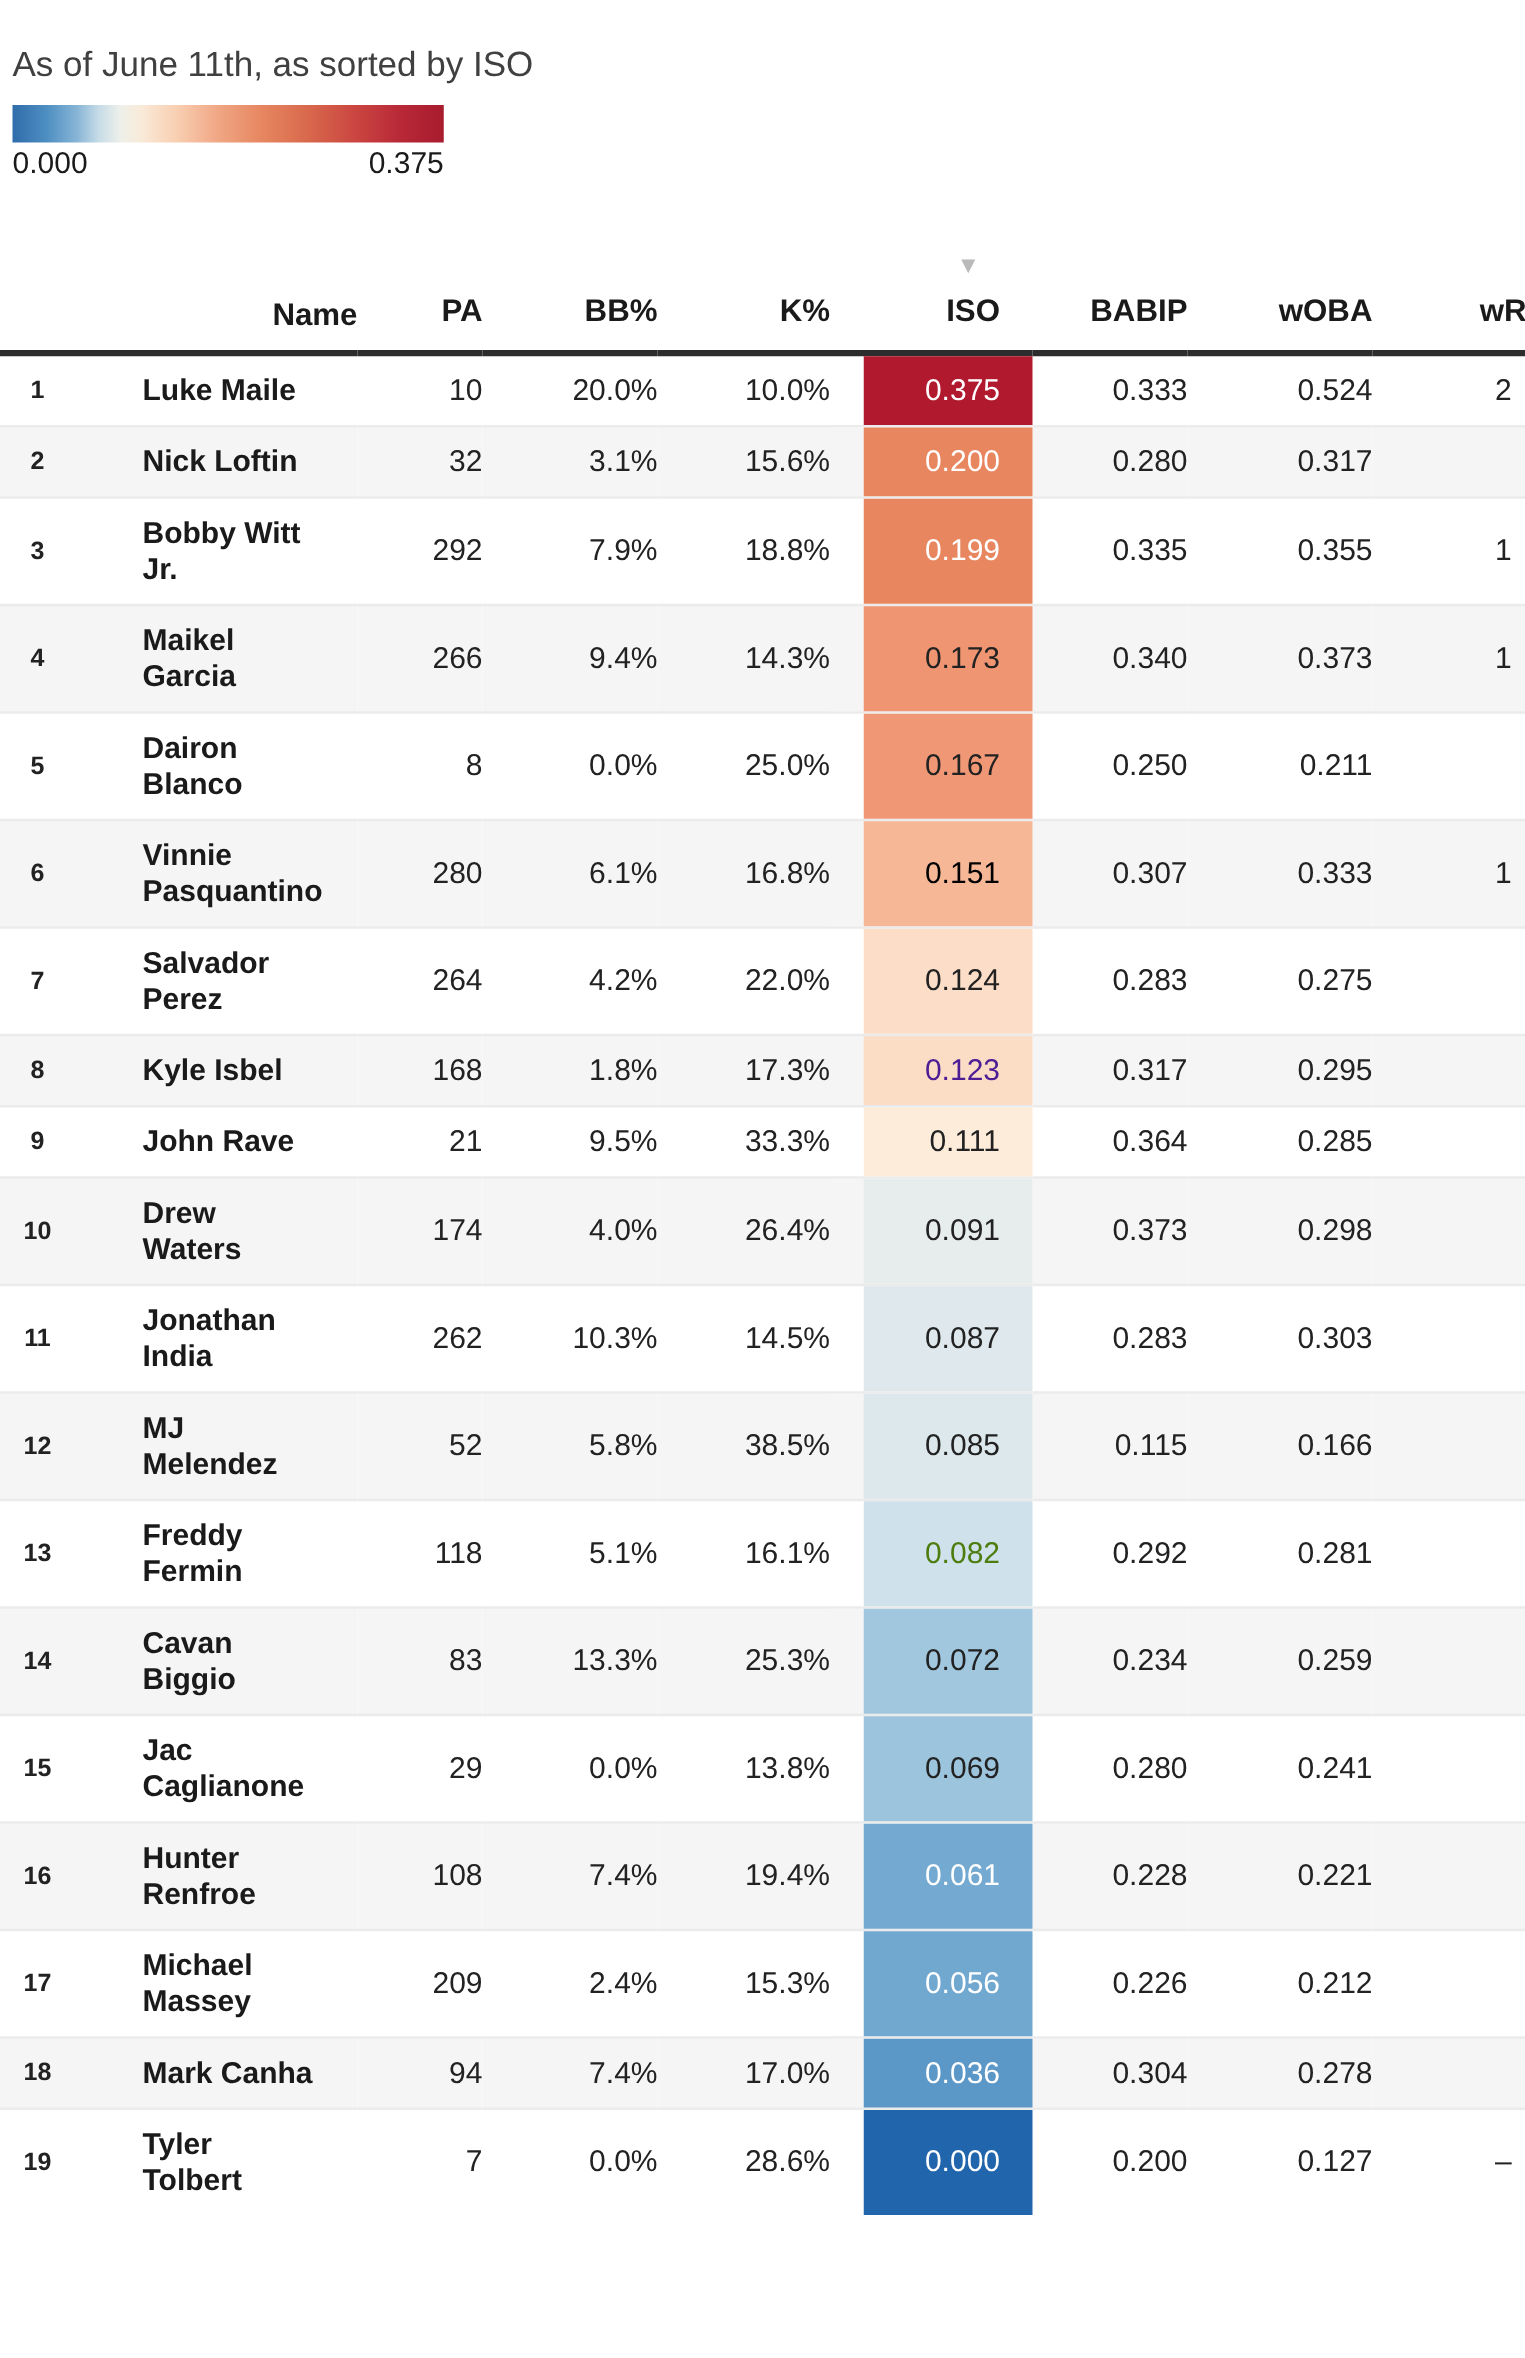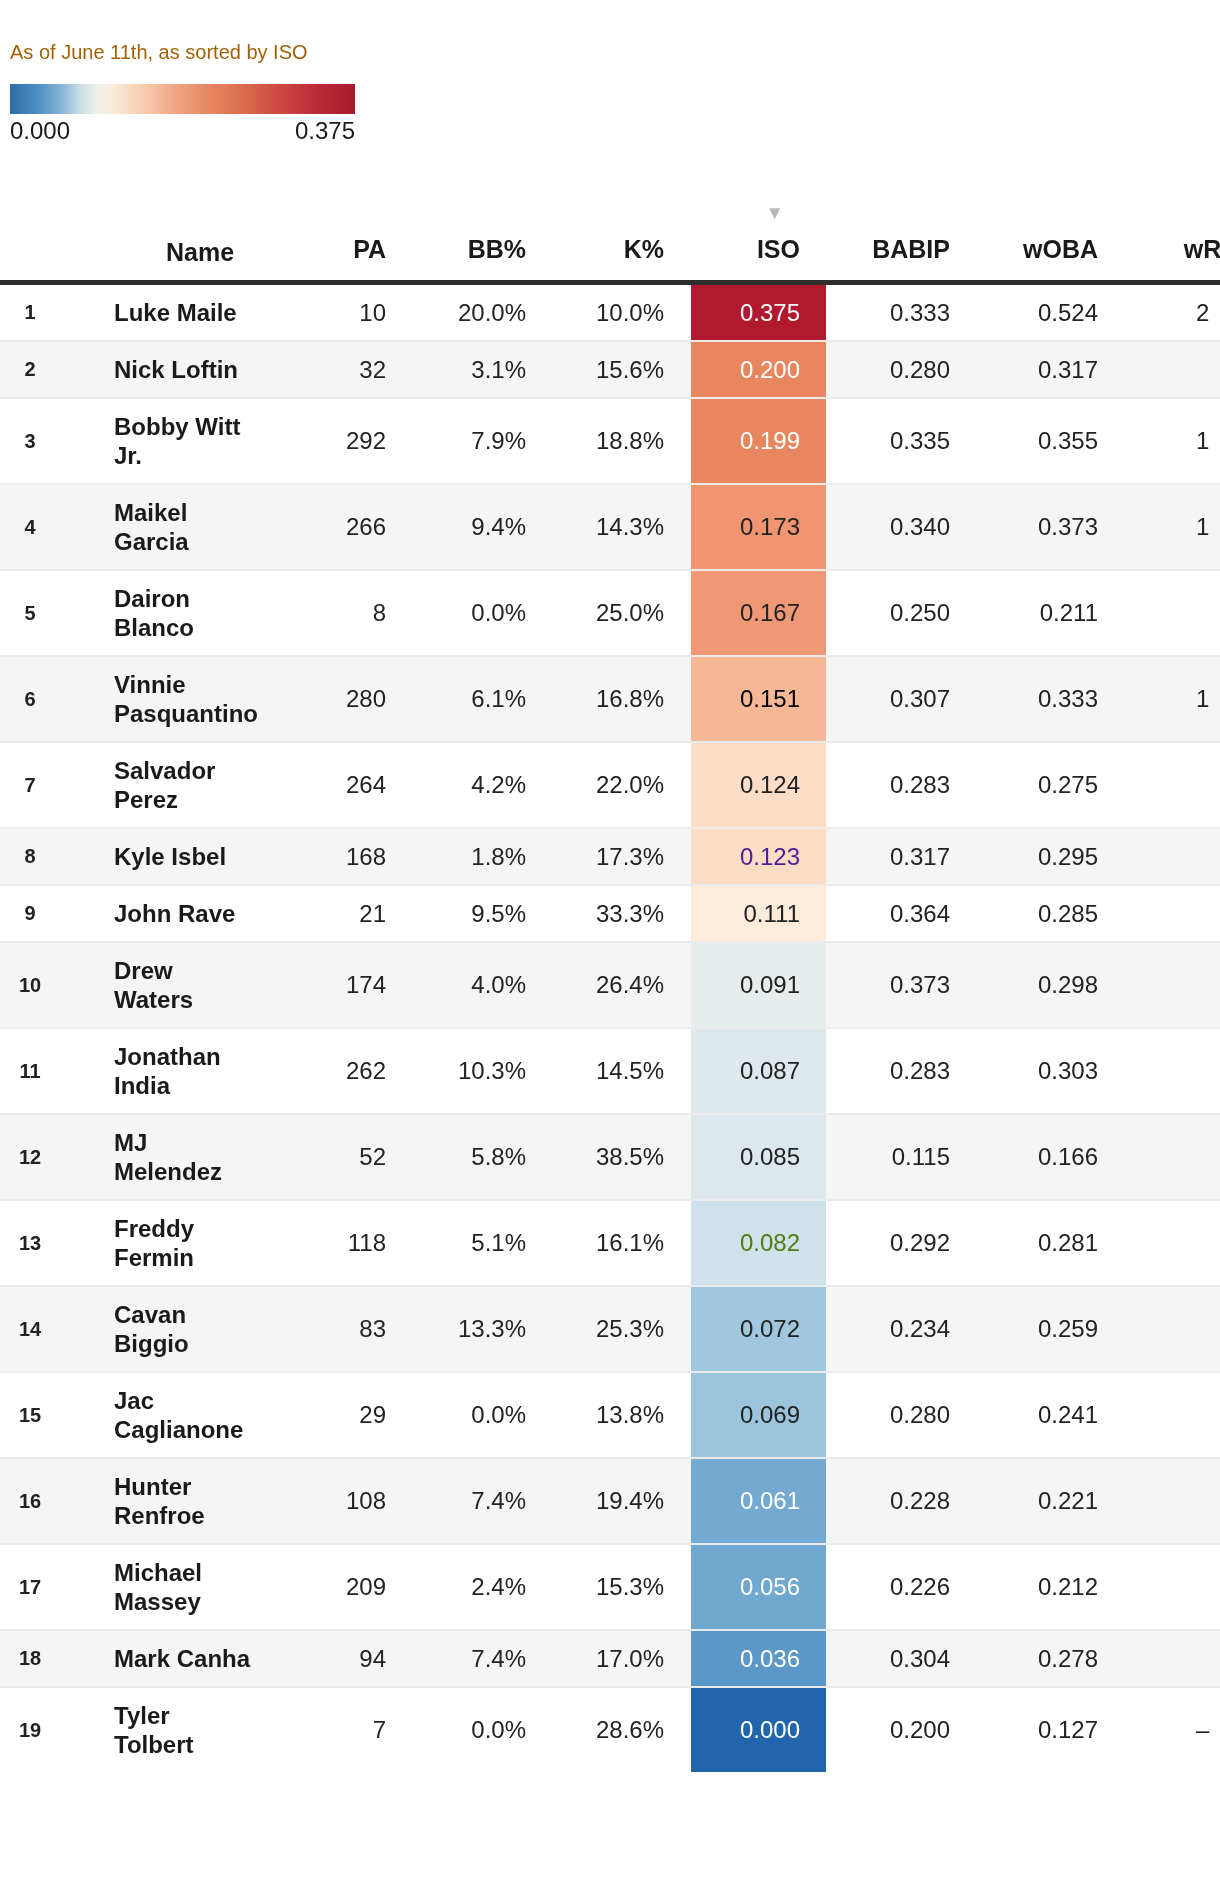--- a/index.html
+++ b/index.html
@@ -3,38 +3,38 @@
 <meta charset="utf-8">
 <style>
   html,body{margin:0;padding:0;background:#ffffff;}
   .page{
     position:relative;
     width:1220px;height:1886px;overflow:hidden;
     font-family:"Liberation Sans",sans-serif;color:#222;background:#fff;
   }
   .hdr{padding:12px 12px 0 10px;}
   .title{margin:2px 0 0 0;font-size:37px;line-height:44px;font-weight:700;color:#000;}
-  .sub{margin:26px 0 0 0;font-size:20px;line-height:28px;color:#a16207;}
+  .sub{margin:26px 0 0 0;font-size:28px;line-height:28px;color:#404040;}
   .legend{margin-top:18px;}
   .legend-bar{
     width:345px;height:30px;
     background:linear-gradient(90deg,
       #2f6cab 0%, #4e8fc2 8%, #88b5d6 15%, #c6dce7 20%, #eef0ea 25%,
       #f9ead8 30%, #f8cfb2 38%, #f0a583 48%, #e68660 58%, #d96a4d 68%,
       #ca4440 80%, #b82837 90%, #a81c2e 100%);
   }
   .legend-labels{width:345px;display:flex;justify-content:space-between;margin-top:3px;font-size:24px;color:#1a1a1a;}
   .tbl-clip{width:1220px;overflow:hidden;margin-top:46px;}
   table{border-collapse:collapse;table-layout:fixed;width:1268px;}
   thead th{
     vertical-align:bottom;padding:44px 0 16px 0;
     font-size:25px;font-weight:700;color:#1a1a1a;text-align:right;
     border-bottom:5px solid #2d2d2d;position:relative;
   }
-  th.c-name{text-align:center;padding-left:54px;}
+  th.c-name{text-align:right;padding-left:54px;}
   th.c-rankh{padding:0;}
   th.c-isoh{padding-right:26px;}
   th.c-wrch{padding-right:14px;}
   .tri{position:absolute;top:12px;right:42px;font-size:19px;color:#b9b9b9;line-height:19px;}
   tbody tr{border-top:2px solid #ebebeb;}
   tbody tr:first-child{border-top:none;}
   tbody tr:nth-child(even){background:#f5f5f5;}
   tbody td{font-size:24px;color:#222;vertical-align:middle;padding:0;}
   .c-rank{text-align:center;font-size:20px;font-weight:700;color:#222;}
   .c-name{

